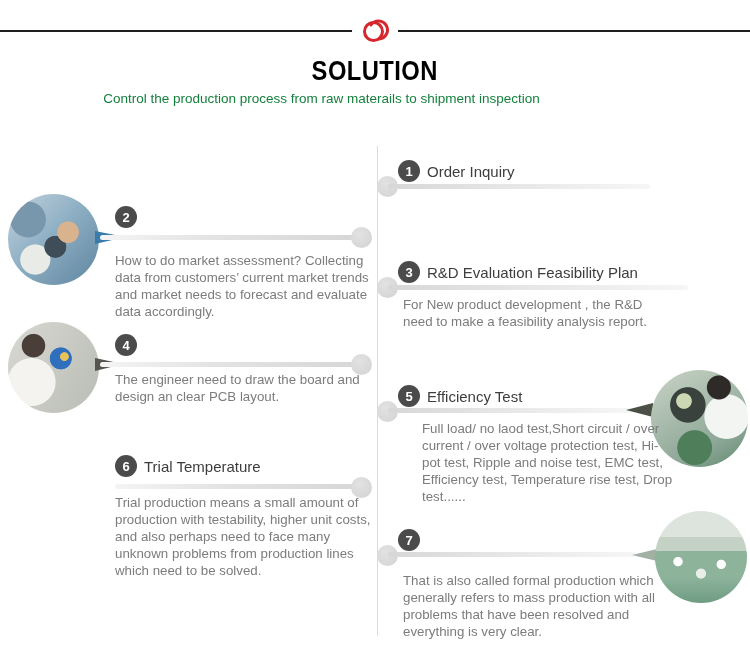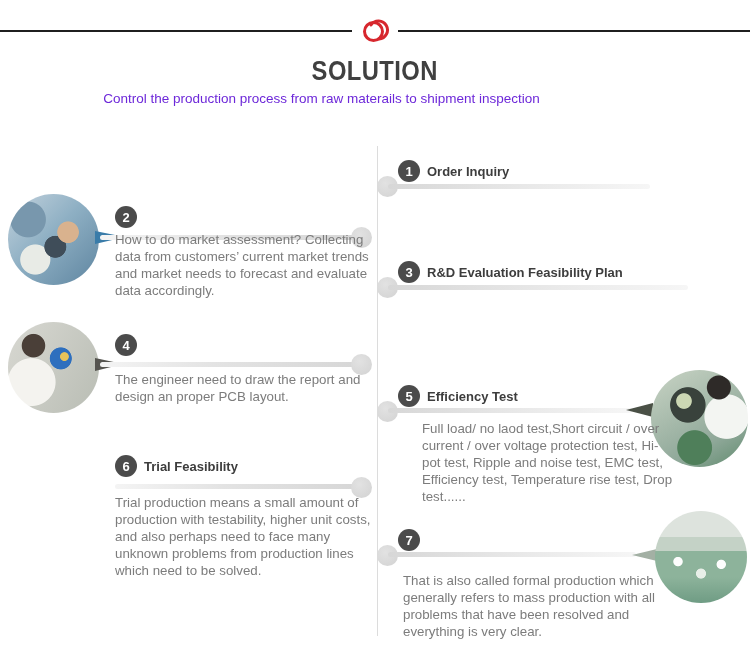--- a/index.html
+++ b/index.html
@@ -8,32 +8,32 @@
   }
   *{box-sizing:border-box;margin:0;padding:0}
   body{background:#fff;font-family:"Liberation Sans",sans-serif}
   .canvas{position:relative;width:750px;height:654px;background:#fff;overflow:hidden}
 
   
   .rule{position:absolute;left:0;top:30px;width:750px;height:2px;background:var(--rule)}
   .logo-wrap{position:absolute;left:50%;top:13px;transform:translateX(-50%);
     width:46px;height:36px;background:#fff;display:flex;align-items:center;justify-content:center;z-index:2}
   .page-title{position:absolute;left:0;top:56px;width:750px;display:flex;justify-content:center;
-    font-size:27px;font-weight:bold;color:#404040;letter-spacing:.5px}
+    font-size:27px;font-weight:bold;color:#000000;letter-spacing:.5px}
   .page-title span{display:inline-block;transform:scaleX(.88)}
   .page-subtitle{position:absolute;left:0;top:91px;width:643px;text-align:center;
-    font-size:13.5px;color:#6d28d9}
+    font-size:13.5px;color:#15803d}
 
   .divider{position:absolute;left:377px;top:146px;width:1px;height:490px;background:var(--line)}
 
   
   .head{position:absolute;display:flex;align-items:center;gap:7px;height:22px}
   .badge{width:22px;height:22px;border-radius:50%;background:var(--badge);color:#fff;
     font-size:13px;font-weight:bold;display:flex;align-items:center;justify-content:center;flex:0 0 22px}
-  .step-title{font-size:13px;font-weight:bold;color:var(--title-text);white-space:nowrap}
+  .step-title{font-size:15px;font-weight:normal;color:var(--title-text);white-space:nowrap}
   .desc{position:absolute;font-size:13.3px;line-height:17px;color:var(--desc-text)}
   .dot{position:absolute;width:21px;height:21px;border-radius:50%;
     background:radial-gradient(circle at 40% 35%,#e2e2e2,#d2d2d2)}
   .bar{position:absolute;height:5px;border-radius:3px}
   .bar.r{background:linear-gradient(90deg,#d7d7d7,#e9e9e9 55%,#f6f6f6)}
   .bar.l{background:linear-gradient(90deg,#f4f4f4,#e3e3e3 45%,#d7d7d7)}
   .photo{position:absolute;border-radius:50%}
   .tail{position:absolute;width:0;height:0}
 
   
@@ -60,21 +60,21 @@
   #s7-photo{left:655px;top:511px;width:92px;height:92px;
     background:
       radial-gradient(circle at 25% 55%,#fdfdfd 0 5%,transparent 6%),
       radial-gradient(circle at 72% 58%,#fdfdfd 0 5%,transparent 6%),
       radial-gradient(circle at 50% 68%,#e8efe8 0 6%,transparent 7%),
       linear-gradient(180deg,#dde3dd 0 28%,#c4d2c6 28% 44%,#8db39b 44% 72%,#6f9c84)}
   #s7-tail{left:632px;top:549px;border-right:25px solid #a3b0a4;
     border-top:6px solid transparent;border-bottom:6px solid transparent}
   
   #s2-head{left:115px;top:206px} #s2-dot{left:351px;top:227px} #s2-bar{left:100px;top:235px;width:254px}
-  #s2-desc{left:115px;top:231px;width:262px}
+  #s2-desc{left:115px;top:252px;width:262px}
   #s2-photo{left:8px;top:194px;width:91px;height:91px;
     background:
       radial-gradient(circle at 66% 42%,#d9b28e 0 13%,transparent 14%),
       radial-gradient(circle at 52% 58%,#3f4d59 0 15%,transparent 16%),
       radial-gradient(circle at 30% 72%,#e8ebe6 0 16%,transparent 17%),
       radial-gradient(circle at 22% 28%,#7897ad 0 18%,transparent 19%),
       linear-gradient(135deg,#c3d2dd 0%,#8fb0c4 45%,#5e85a0 100%)}
   #s2-tail{left:95px;top:231px;border-left:30px solid #3a7ca9;
     border-top:6px solid transparent;border-bottom:7px solid transparent}
   
@@ -128,43 +128,44 @@
   <div class="bar l" id="s2-bar"></div>
   <div class="dot" id="s2-dot"></div>
   <p class="desc" id="s2-desc">How to do market assessment? Collecting data from customers’ current market trends and market needs to forecast and evaluate data accordingly.</p>
 
   <div class="head" id="s3-head">
     <span class="badge">3</span>
     <span class="step-title">R&amp;D Evaluation Feasibility Plan</span>
   </div>
   <div class="dot" id="s3-dot"></div>
   <div class="bar r" id="s3-bar"></div>
+  <p class="desc" id="s3-desc">For New product development , the R&amp;D need to make a feasibility analysis report.</p>
 
   <div class="photo" id="s4-photo"></div>
   <div class="tail" id="s4-tail"></div>
   <div class="head" id="s4-head">
     <span class="badge">4</span>
   </div>
   <div class="bar l" id="s4-bar"></div>
   <div class="dot" id="s4-dot"></div>
-  <p class="desc" id="s4-desc">The engineer need to draw the report and design an proper PCB layout.</p>
+  <p class="desc" id="s4-desc">The engineer need to draw the board and design an clear PCB layout.</p>
 
   <div class="head" id="s5-head">
     <span class="badge">5</span>
     <span class="step-title">Efficiency Test</span>
   </div>
   <div class="dot" id="s5-dot"></div>
   <div class="bar r" id="s5-bar"></div>
   <div class="tail" id="s5-tail"></div>
   <div class="photo" id="s5-photo"></div>
   <p class="desc" id="s5-desc">Full load/ no laod test,Short circuit / over current / over voltage protection test, Hi-pot test, Ripple and noise test, EMC test, Efficiency test, Temperature rise test, Drop test......</p>
 
   <div class="head" id="s6-head">
     <span class="badge">6</span>
-    <span class="step-title">Trial Feasibility</span>
+    <span class="step-title">Trial Temperature</span>
   </div>
   <div class="bar l" id="s6-bar"></div>
   <div class="dot" id="s6-dot"></div>
   <p class="desc" id="s6-desc">Trial production means a small amount of production with testability, higher unit costs, and also perhaps need to face many unknown problems from production lines which need to be solved.</p>
 
   <div class="head" id="s7-head">
     <span class="badge">7</span>
   </div>
   <div class="dot" id="s7-dot"></div>
   <div class="bar r" id="s7-bar"></div>

